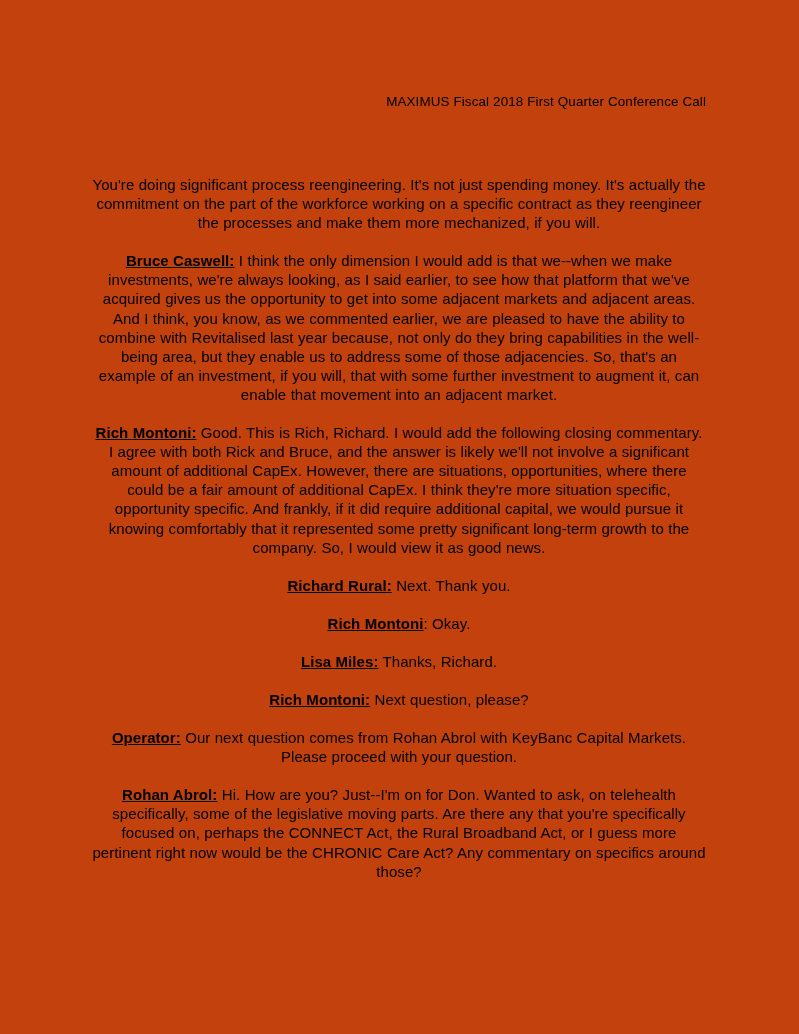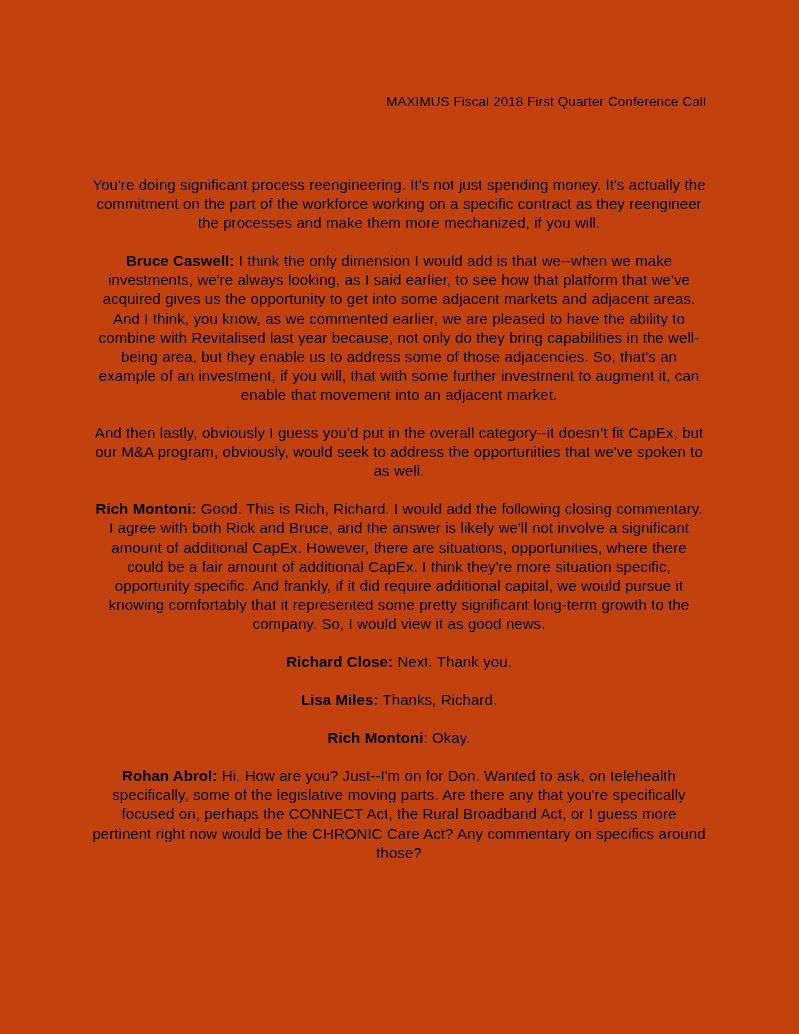--- a/index.html
+++ b/index.html
@@ -46,47 +46,49 @@
     line-height: 19.1px;
     text-align: center;
     letter-spacing: 0.004em;
     word-spacing: 0.01em;
   }
   p.para:last-child {
     margin-bottom: 16px;
   }
   .speaker {
     font-weight: bold;
+    text-decoration: underline;
   }
 </style>
 </head>
 <body>
 
 <div class="page">
 
   <div class="page-header">
     <span class="header-line">MAXIMUS Fiscal 2018 First Quarter Conference Call</span>
   </div>
 
   <div class="body-block">
 
     <p class="para"><span class="speaker"></span><span>You're doing significant process reengineering. It's not just spending money. It's actually the commitment on the part of the workforce working on a specific contract as they reengineer the processes and make them more mechanized, if you will.</span></p>
 
 
     <p class="para"><span class="speaker">Bruce Caswell:</span><span>  I think the only dimension I would add is that we--when we make investments, we're always looking, as I said earlier, to see how that platform that we've acquired gives us the opportunity to get into some adjacent markets and adjacent areas. And I think, you know, as we commented earlier, we are pleased to have the ability to combine with Revitalised last year because, not only do they bring capabilities in the well-being area, but they enable us to address some of those adjacencies. So, that's an example of an investment, if you will, that with some further investment to augment it, can enable that movement into an adjacent market.</span></p>
 
-    <p class="para"><span class="speaker"></span><span>And then lastly, obviously I guess you'd put in the overall category--it doesn’t fit CapEx, but our M&amp;A program, obviously, would seek to address the opportunities that we've spoken to as well.</span></p>
 
     <p class="para"><span class="speaker">Rich Montoni:</span><span>  Good. This is Rich, Richard. I would add the following closing commentary. I agree with both Rick and Bruce, and the answer is likely we'll not involve a significant amount of additional CapEx. However, there are situations, opportunities, where there could be a fair amount of additional CapEx. I think they're more situation specific, opportunity specific. And frankly, if it did require additional capital, we would pursue it knowing comfortably that it represented some pretty significant long-term growth to the company. So, I would view it as good news.</span></p>
 
-    <p class="para"><span class="speaker">Richard Close:</span><span>  Next. Thank you.</span></p>
+    <p class="para"><span class="speaker">Richard Rural:</span><span>  Next. Thank you.</span></p>
+
+    <p class="para"><span class="speaker">Rich Montoni</span><span>:  Okay.</span></p>
 
     <p class="para"><span class="speaker">Lisa Miles:</span><span>  Thanks, Richard.</span></p>
 
-    <p class="para"><span class="speaker">Rich Montoni</span><span>:  Okay.</span></p>
+    <p class="para"><span class="speaker">Rich Montoni:</span><span>  Next question, please?</span></p>
 
-
+    <p class="para"><span class="speaker">Operator:</span><span>  Our next question comes from Rohan Abrol with KeyBanc Capital Markets. Please proceed with your question.</span></p>
 
     <p class="para"><span class="speaker">Rohan Abrol:</span><span>  Hi. How are you?  Just--I'm on for Don. Wanted to ask, on telehealth specifically, some of the legislative moving parts. Are there any that you're specifically focused on, perhaps the CONNECT Act, the Rural Broadband Act, or I guess more pertinent right now would be the CHRONIC Care Act?  Any commentary on specifics around those?</span></p>
 
   </div>
 
 </div>
 
 </body></html>

